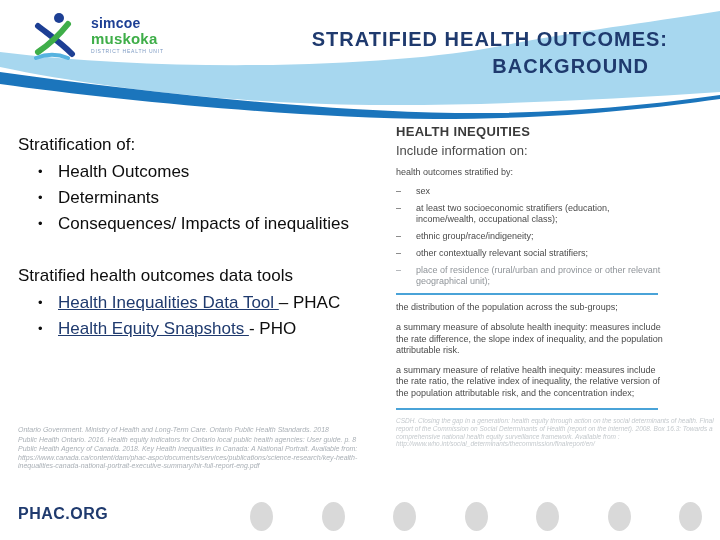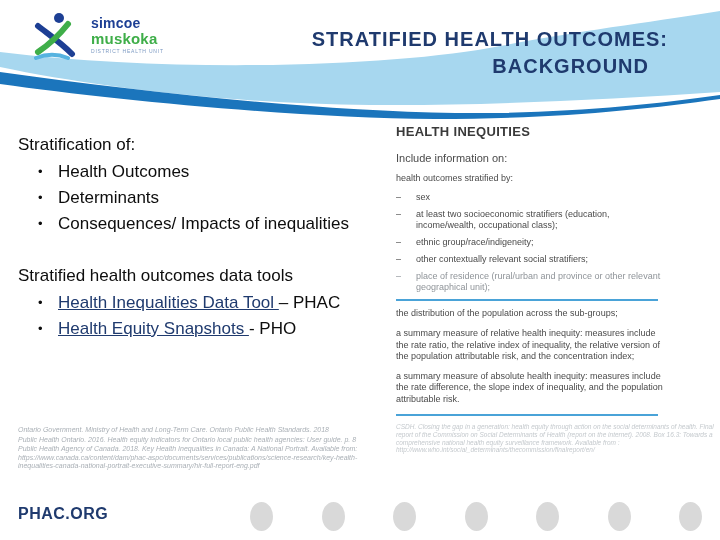--- a/index.html
+++ b/index.html
@@ -38,21 +38,21 @@
   .suffix { color:#0d0d0d; }
 
   
   .left-citations { position:absolute; left:18px; top:426px; width:376px; z-index:1;
                     font-size:7px; font-style:italic; color:#aab0b6; line-height:8.6px; }
   .left-citations .cite { margin-bottom:1px; }
 
   
   .panel { position:absolute; left:396px; top:124px; width:324px; z-index:1; color:#4a4a4a; }
   .panel-heading { font-size:13px; font-weight:bold; color:#3a3a3a; letter-spacing:.3px; }
-  .panel-intro   { font-size:11px; margin-top:13px; }
+  .panel-intro   { font-size:13px; margin-top:4px; }
   .panel-sub     { font-size:9px; margin-top:9px; }
   .dash-list { margin-top:9px; width:268px; }
   .dash-item { display:flex; font-size:9px; line-height:11px; margin-bottom:6px; }
   .dash-item .dash { width:20px; flex:0 0 20px; }
   .dash-item.muted, .dash-item.muted .dash { color:#8f9499; }
   .panel-sep { width:262px; height:2px; background:#4aa3d8; margin:6px 0 7px 0; }
   .panel-par { font-size:9px; line-height:11.3px; width:268px; margin-bottom:9px; }
   .panel-citation { font-size:6.5px; font-style:italic; color:#c4c9cd; line-height:7.8px;
                     width:320px; margin-top:2px; }
 
@@ -141,22 +141,22 @@
     </div>
     <div class="dash-item muted">
       <span class="dash">–</span>
       <span>place of residence (rural/urban and province or other relevant geographical unit);</span>
     </div>
   </div>
 
   <div class="panel-sep"></div>
 
   <div class="panel-par">the distribution of the population across the sub-groups;</div>
+  <div class="panel-par">a summary measure of absolute health inequity: measures include the rate difference, the slope index of inequality, and the population attributable risk.</div>
   <div class="panel-par">a summary measure of relative health inequity: measures include the rate ratio, the relative index of inequality, the relative version of the population attributable risk, and the concentration index;</div>
-  <div class="panel-par">a summary measure of absolute health inequity: measures include the rate difference, the slope index of inequality, and the population attributable risk.</div>
 
   <div class="panel-sep"></div>
 
   <div class="panel-citation">CSDH. Closing the gap in a generation: health equity through action on the social determinants of health. Final report of the Commission on Social Determinants of Health (report on the internet). 2008. Box 16.3: Towards a comprehensive national health equity surveillance framework. Available from : http://www.who.int/social_determinants/thecommission/finalreport/en/</div>
 </div>
 
 <div class="footer-site">PHAC.ORG</div>
 <div class="footer-dots">
   <div class="dot"></div>
   <div class="dot"></div>

